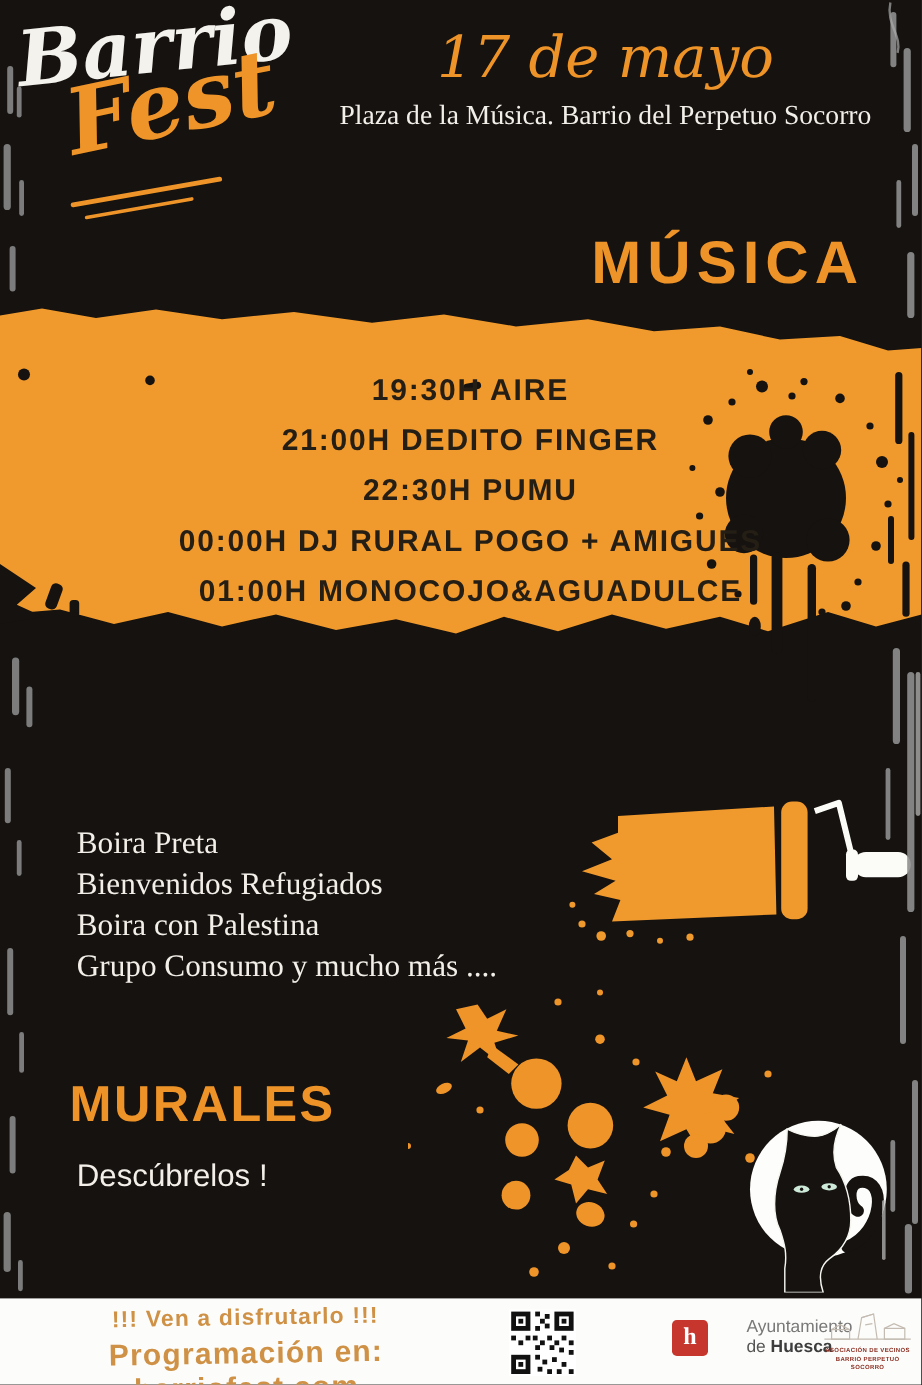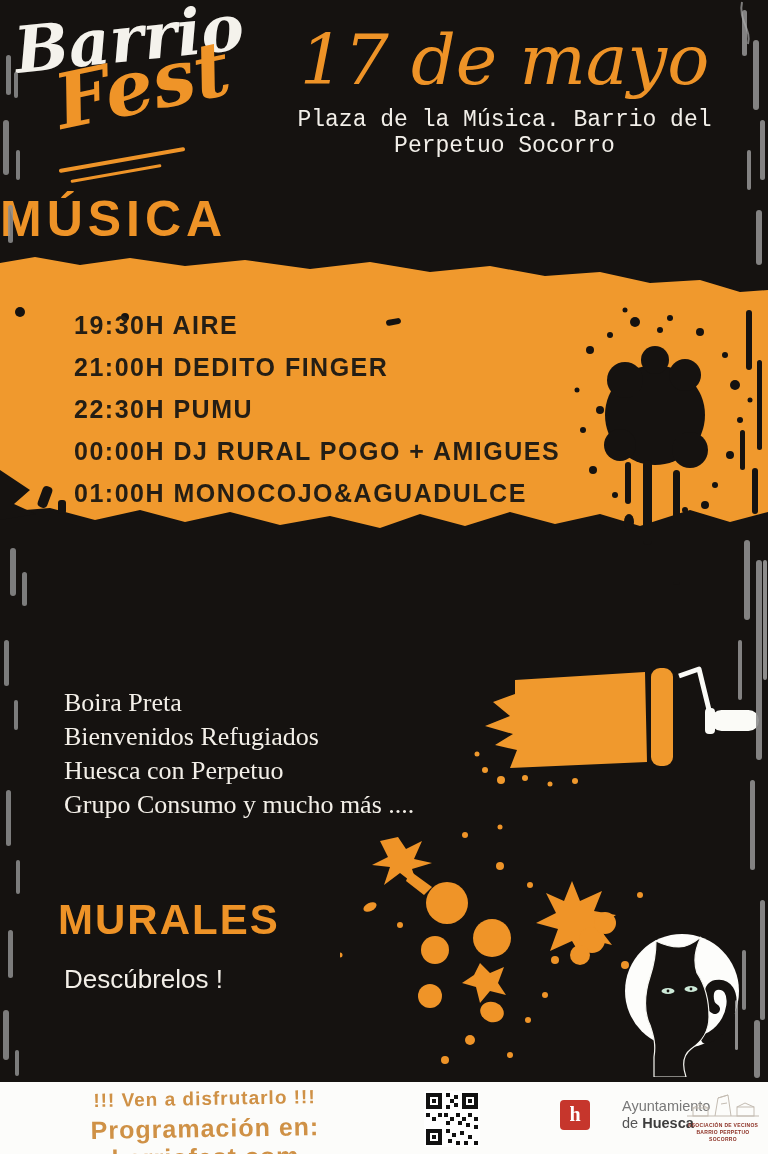--- a/index.html
+++ b/index.html
@@ -12,28 +12,28 @@
   .logo-line1{font-family:"DejaVu Serif",serif;font-style:italic;font-weight:700;
               font-size:64px;color:#f4f2ec;transform:rotate(-6deg);line-height:1;}
   .logo-line2{font-family:"DejaVu Serif",serif;font-style:italic;font-weight:700;
               font-size:76px;color:#ef9428;transform:rotate(-12deg);line-height:1;
               margin:-26px 0 0 40px;}
   .logo-underline1{left:58px;top:158px;width:128px;height:4px;background:#ef9428;
                    transform:rotate(-10deg);border-radius:2px;}
   .logo-underline2{left:70px;top:172px;width:92px;height:3px;background:#ef9428;
                    transform:rotate(-10deg);border-radius:2px;}
   .header-right{left:252px;top:22px;width:505px;text-align:center;}
-  .date{font-family:"DejaVu Serif",serif;font-style:italic;font-size:70px;
+  .date{font-family:"DejaVu Serif",serif;font-style:italic;font-size:48px;
         color:#ee9327;line-height:1.1;}
-  .location{font-family:Liberation Mono, monospace;font-size:23px;color:#f2efe9;margin-top:8px;}
-
-  
-  .music-heading{left:0;top:190px;width:720px;text-align:left;
+  .location{font-family:Liberation Serif, serif;font-size:23px;color:#f2efe9;margin-top:8px;}
+
+  
+  .music-heading{left:0;top:190px;width:720px;text-align:right;
         font-weight:800;font-size:50px;letter-spacing:5px;color:#ee9327;}
-  .lineup{left:74px;top:304px;width:660px;}
+  .lineup{left:62px;top:304px;width:660px;text-align:center;}
   .lineup-line{font-weight:800;font-size:25px;letter-spacing:1.5px;color:#241e15;
         height:42px;line-height:42px;white-space:nowrap;}
 
   
   .social-heading{left:58px;top:583px;width:680px;font-weight:800;font-size:37px;
         letter-spacing:1px;color:#ee9327;white-space:nowrap;}
   .social-list{left:64px;top:650px;width:420px;font-family:"Liberation Serif",serif;
         font-size:26px;color:#f3efe8;margin-top:36px;}
   .social-item{height:34px;line-height:34px;white-space:nowrap;}
 
@@ -127,21 +127,21 @@
     <div class="lineup-line">19:30H AIRE</div>
     <div class="lineup-line">21:00H DEDITO FINGER</div>
     <div class="lineup-line">22:30H PUMU</div>
     <div class="lineup-line">00:00H DJ RURAL POGO + AMIGUES</div>
     <div class="lineup-line">01:00H MONOCOJO&amp;AGUADULCE</div>
   </div>
 
   <div class="abs social-list">
     <div class="social-item">Boira Preta</div>
     <div class="social-item">Bienvenidos Refugiados</div>
-    <div class="social-item">Huesca con Perpetuo</div>
+    <div class="social-item">Boira con Palestina</div>
     <div class="social-item">Grupo Consumo y mucho más ....</div>
   </div>
 
   <svg class="abs" style="left:455px;top:650px" width="310" height="140" viewBox="0 0 310 140">
     <path fill="#f0992d" d="M60,30 L190,22 L192,112 L55,118 L62,100 L40,95 L58,84 L30,76
        L55,66 L38,52 L60,44 Z"></path>
     <g fill="#f0992d">
       <circle cx="30" cy="120" r="3"></circle>
         <circle cx="46" cy="130" r="4"></circle>
         <circle cx="70" cy="128" r="3"></circle>

